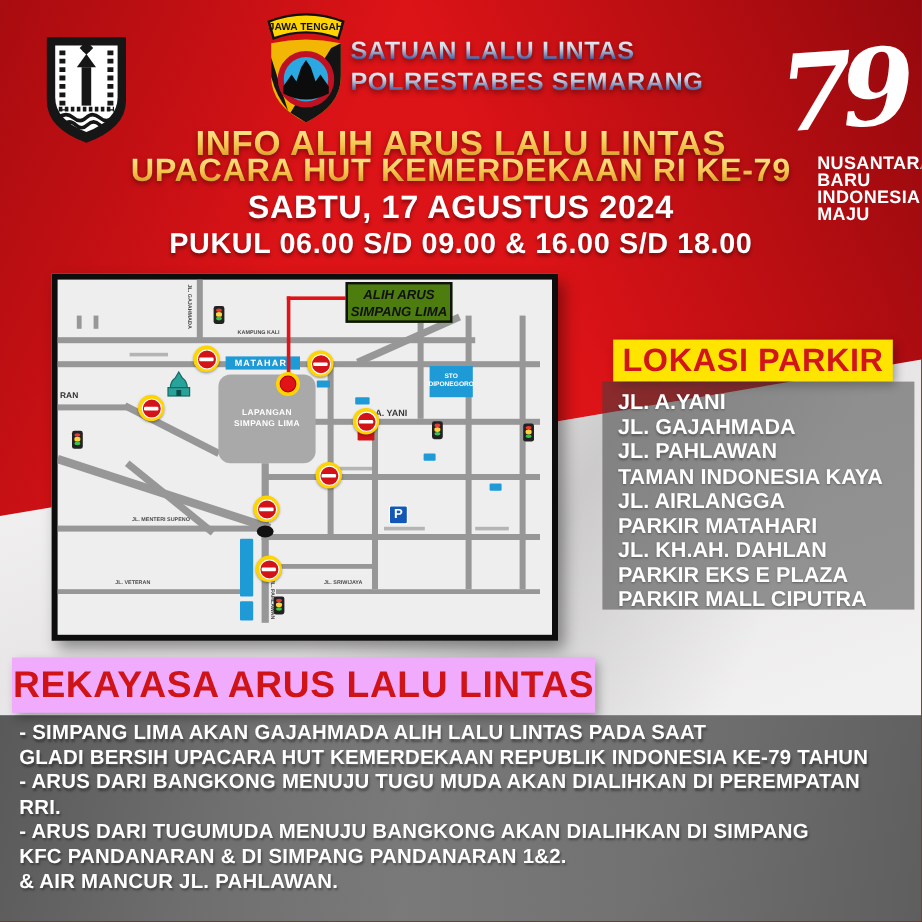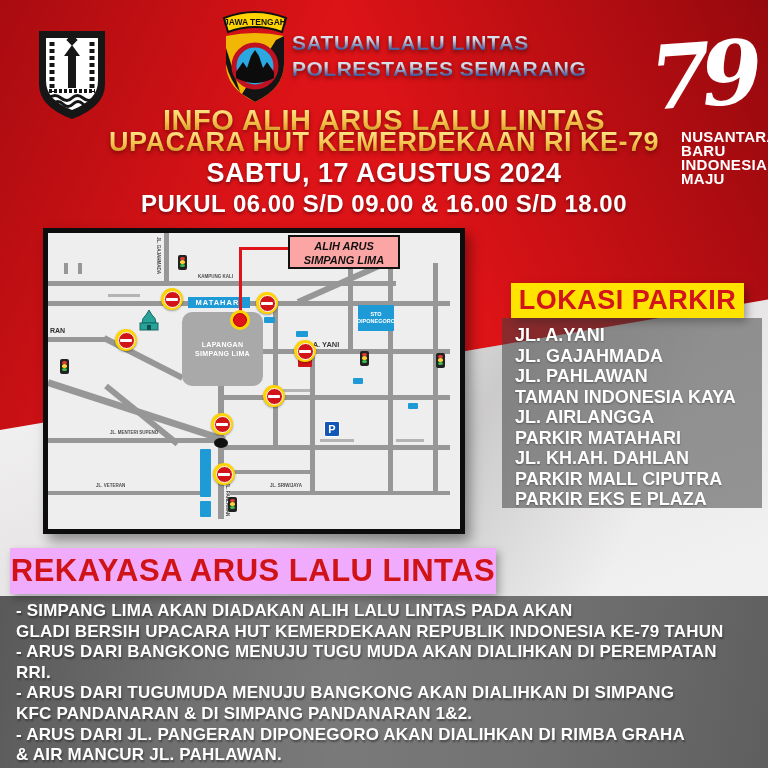--- a/index.html
+++ b/index.html
@@ -62,21 +62,21 @@
   .dash{position:absolute;height:3px;background:#b5b3b3;}
   .chip-b{position:absolute;background:#1e9ad6;border-radius:1px;}
   .chip-r{position:absolute;background:#d21418;border-radius:1px;}
   .m-label{position:absolute;color:#4c4c4c;font-weight:700;white-space:nowrap;}
   .noentry{position:absolute;width:22px;height:22px;border-radius:50%;background:#ffd400;box-shadow:0 1px 2px rgba(0,0,0,.35);}
   .noentry .in{position:absolute;left:2.5px;top:2.5px;width:17px;height:17px;border-radius:50%;background:#d21418;border:1px solid #fff;box-sizing:border-box;}
   .noentry .bar{position:absolute;left:5px;top:9.5px;width:12px;height:3px;background:#fff;border-radius:1px;}
   .tlight{position:absolute;width:9px;height:15px;background:#222;border-radius:2px;padding:1px 0;box-sizing:border-box;}
   .tlight i{display:block;width:5px;height:3.2px;border-radius:50%;margin:0.6px auto;}
   .callout{
-    position:absolute;left:240px;top:2px;width:112px;height:34px;background:#fca5a5;border:2px solid #111;
+    position:absolute;left:240px;top:2px;width:89px;height:34px;background:#4d7c0f;border:2px solid #111;
     box-sizing:border-box;text-align:center;font-weight:800;font-style:italic;font-size:11px;line-height:14px;color:#111;padding-top:2px;
   }
   .redline{position:absolute;background:#e01318;}
   .marker{position:absolute;left:182px;top:77px;width:20px;height:20px;border-radius:50%;background:#ffd400;}
   .marker .dot{position:absolute;left:3px;top:3px;width:14px;height:14px;border-radius:50%;background:#e01318;border:1px solid #b00;box-sizing:border-box;}
   .field{
     position:absolute;left:134px;top:79px;width:81px;height:74px;border-radius:10px;background:#a9a9a9;
     display:flex;flex-direction:column;align-items:center;justify-content:center;color:#fff;font-weight:700;font-size:7px;line-height:9px;text-align:center;letter-spacing:.3px;
   }
   .sto{
@@ -302,28 +302,27 @@
 
   <div class="lokasi-title">LOKASI PARKIR</div>
   <div class="lokasi-list">
     <div>JL. A.YANI</div>
     <div>JL. GAJAHMADA</div>
     <div>JL. PAHLAWAN</div>
     <div>TAMAN INDONESIA KAYA</div>
     <div>JL. AIRLANGGA</div>
     <div>PARKIR MATAHARI</div>
     <div>JL. KH.AH. DAHLAN</div>
+    <div>PARKIR EKS E PLAZA</div>
     <div>PARKIR MALL CIPUTRA</div>
-    <div>PARKIR EKS E PLAZA</div>
   </div>
 
   <div class="rekayasa-bar">REKAYASA ARUS LALU LINTAS</div>
   <div class="body-text">
-    <div>- SIMPANG LIMA AKAN DIADAKAN ALIH LALU LINTAS PADA AKAN</div>
+    <div>- SIMPANG LIMA AKAN GAJAHMADA ALIH LALU LINTAS PADA SAAT</div>
     <div>GLADI BERSIH UPACARA HUT KEMERDEKAAN REPUBLIK INDONESIA KE-79 TAHUN</div>
     <div>- ARUS DARI BANGKONG MENUJU TUGU MUDA AKAN DIALIHKAN DI PEREMPATAN</div>
     <div>RRI.</div>
     <div>- ARUS DARI TUGUMUDA MENUJU BANGKONG AKAN DIALIHKAN DI SIMPANG</div>
     <div>KFC PANDANARAN &amp; DI SIMPANG PANDANARAN 1&amp;2.</div>
-    <div>- ARUS DARI JL. PANGERAN DIPONEGORO AKAN DIALIHKAN DI RIMBA GRAHA</div>
     <div>&amp; AIR MANCUR JL. PAHLAWAN.</div>
   </div>
 </div>
 
 </body></html>

